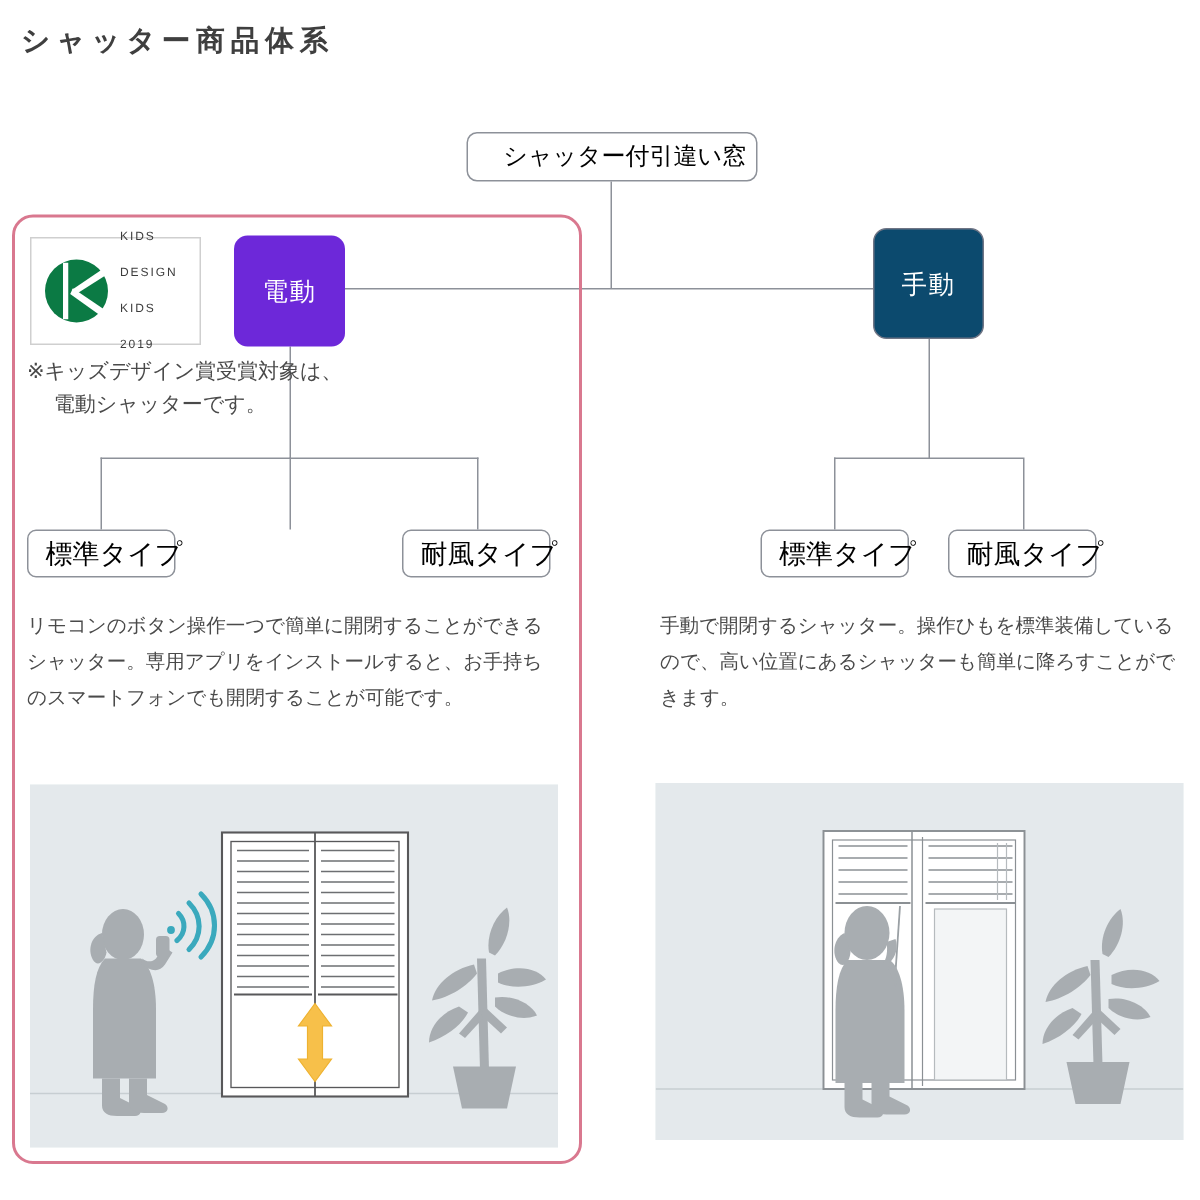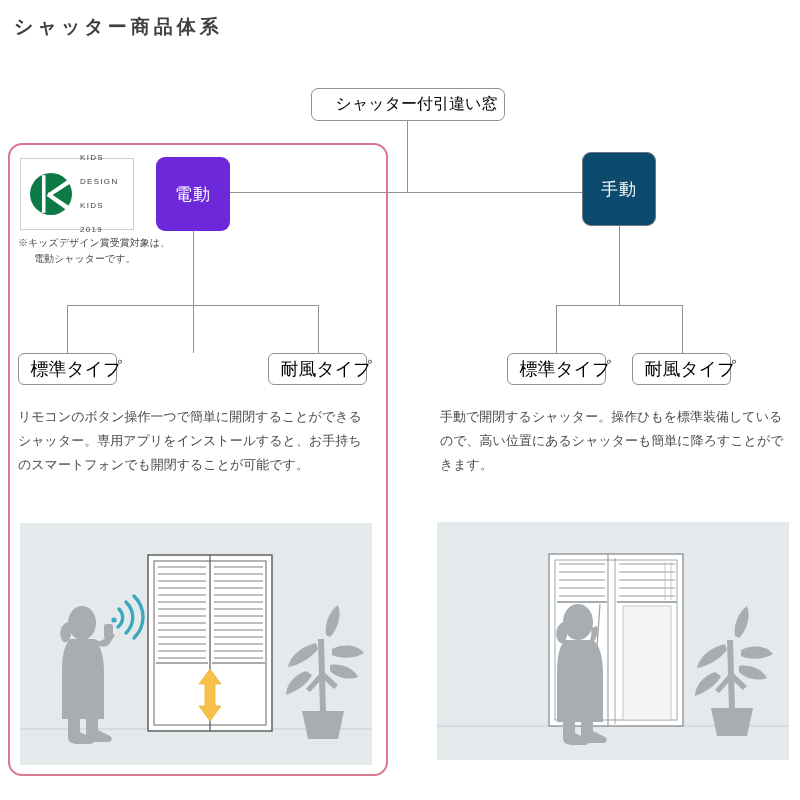--- a/index.html
+++ b/index.html
@@ -70,21 +70,21 @@
     display: flex; align-items: center; gap: 7px;
     padding: 0 8px;
   }
   .award-mark { width: 44px; height: 44px; flex: none; }
   .award-lines { display: flex; flex-direction: column; gap: 14px; }
   .award-lines span {
     font-size: 8px; letter-spacing: 1.3px; color: #3c3c3c; line-height: 1.25;
   }
   .award-note {
     position: absolute; left: 18px; top: 236px;
-    font-size: 10px; line-height: 1.6; color: #4a4a4a; white-space: pre-line; font-family: Liberation Mono, monospace;
+    font-size: 14px; line-height: 1.6; color: #4a4a4a; white-space: pre-line;
   }
 
   
   .desc {
     position: absolute; font-size: 13px; line-height: 1.85; color: #4a4a4a;
   }
   .desc-left  { left: 18px;  top: 405px; width: 352px; }
   .desc-right { left: 440px; top: 405px; width: 348px; }
 
   

